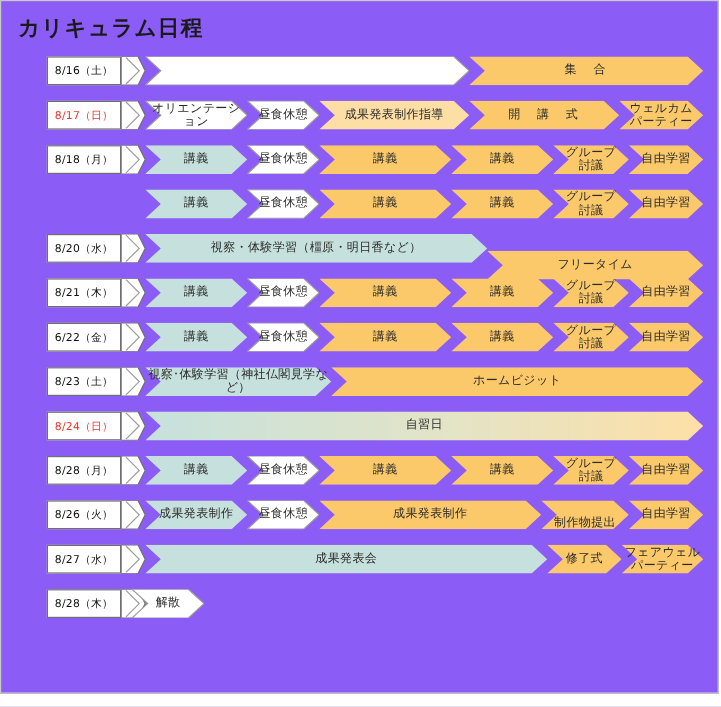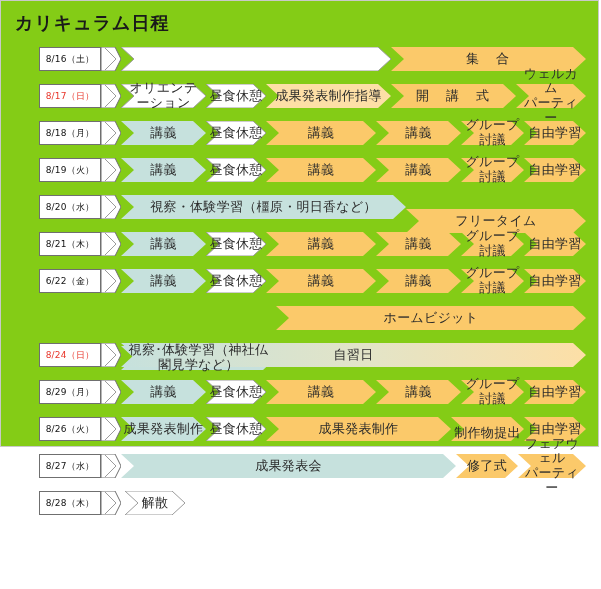--- a/index.html
+++ b/index.html
@@ -3,24 +3,24 @@
 <meta charset="utf-8">
 <style>
   html,body{margin:0;padding:0;}
   body{
     width:601px;height:589px;
     background:#ffffff;
     font-family:"DejaVu Sans","Liberation Sans",sans-serif;
     overflow:hidden;
   }
   #frame{
-    position:absolute;left:0;top:0;width:599px;height:447px;
+    position:absolute;left:0;top:0;width:599px;height:578px;
     border:1px solid #c9c9c9;
     box-sizing:border-box;
-    background:#84cc16;
+    background:#8b5cf6;
   }
   #title{
     position:absolute;left:14px;top:10px;
     font-size:18px;font-weight:bold;color:#1a1a1a;
     letter-spacing:1px;
     white-space:nowrap;
   }
   #rows{
     position:absolute;left:0;top:46px;width:601px;
   }
@@ -28,21 +28,21 @@
     position:relative;
     height:24px;
     margin-bottom:13px;
     padding-left:36px;
   }
   .seg{
     position:absolute;
     top:0;height:24px;
     display:flex;align-items:center;justify-content:center;
     box-sizing:border-box;
-    font-size:13px;
+    font-size:10px;
     line-height:1.12;
     color:#2b2b2b;
     text-align:center;
     white-space:pre-line;
     letter-spacing:0.3px;
   }
   
   .datebox{
     position:absolute;left:38px;top:0;width:82px;height:24px;
   }
@@ -137,29 +137,20 @@
             </svg></div><span class="txt">講義</span></div>
         <div class="seg" style="left: 460px; width: 63px;"><div class="bg"><svg class="chev" width="63" height="24" viewBox="0 0 63 24">
               <path d="M0,0 L50,0 L63,12 L50,24 L0,24 L13,12 Z" fill="#fbc96a"></path>
             </svg></div><span class="txt">グループ
 討議</span></div>
         <div class="seg" style="left: 523px; width: 62px;"><div class="bg"><svg class="chev" width="62" height="24" viewBox="0 0 62 24">
               <path d="M0,0 L49,0 L62,12 L49,24 L0,24 L13,12 Z" fill="#fbc96a"></path>
             </svg></div><span class="txt">自由学習</span></div>
       </div>
       <div class="row">
-        <div class="datebox">
-          <div class="box">8/19（火）</div>
-          <div class="nose">
-            <svg class="chev" width="20" height="24" viewBox="0 0 20 24">
-              <path d="M0,0 L14,0 L20,12 L14,24 L0,24 Z" fill="#fff" stroke="#6f6f6f" stroke-width="1"></path>
-              <path d="M4,1 L15,12 L4,23" fill="none" stroke="#9b9b9b" stroke-width="1"></path>
-            </svg>
-          </div>
-        </div>
         <div class="seg" style="left: 120px; width: 85px;"><div class="bg"><svg class="chev" width="85" height="24" viewBox="0 0 85 24">
               <path d="M0,0 L72,0 L85,12 L72,24 L0,24 L13,12 Z" fill="#c6e1dd"></path>
             </svg></div><span class="txt">講義</span></div>
         <div class="seg" style="left: 205px; width: 60px;"><div class="bg"><svg class="chev" width="60" height="24" viewBox="0 0 60 24">
               <path d="M0,0 L47,0 L60,12 L47,24 L0,24 L13,12 Z" fill="#ffffff" stroke="#9b9b9b" stroke-width="1"></path>
             </svg></div><span class="txt">昼食休憩</span></div>
         <div class="seg" style="left: 265px; width: 110px;"><div class="bg"><svg class="chev" width="110" height="24" viewBox="0 0 110 24">
               <path d="M0,0 L97,0 L110,12 L97,24 L0,24 L13,12 Z" fill="#fbc96a"></path>
             </svg></div><span class="txt">講義</span></div>
         <div class="seg" style="left: 375px; width: 85px;"><div class="bg"><svg class="chev" width="85" height="24" viewBox="0 0 85 24">
@@ -244,21 +235,30 @@
             </svg></div><span class="txt">講義</span></div>
         <div class="seg" style="left: 460px; width: 63px;"><div class="bg"><svg class="chev" width="63" height="24" viewBox="0 0 63 24">
               <path d="M0,0 L50,0 L63,12 L50,24 L0,24 L13,12 Z" fill="#fbc96a"></path>
             </svg></div><span class="txt">グループ
 討議</span></div>
         <div class="seg" style="left: 523px; width: 62px;"><div class="bg"><svg class="chev" width="62" height="24" viewBox="0 0 62 24">
               <path d="M0,0 L49,0 L62,12 L49,24 L0,24 L13,12 Z" fill="#fbc96a"></path>
             </svg></div><span class="txt">自由学習</span></div>
       </div>
       <div class="row">
-        <div class="seg" style="left: 120px; width: 155px; margin-top: 40px;"><div class="bg"><svg class="chev" width="155" height="24" viewBox="0 0 155 24">
+        <div class="datebox">
+          <div class="box">8/23（土）</div>
+          <div class="nose">
+            <svg class="chev" width="20" height="24" viewBox="0 0 20 24">
+              <path d="M0,0 L14,0 L20,12 L14,24 L0,24 Z" fill="#fff" stroke="#6f6f6f" stroke-width="1"></path>
+              <path d="M4,1 L15,12 L4,23" fill="none" stroke="#9b9b9b" stroke-width="1"></path>
+            </svg>
+          </div>
+        </div>
+        <div class="seg" style="left: 120px; width: 155px;"><div class="bg"><svg class="chev" width="155" height="24" viewBox="0 0 155 24">
               <path d="M0,0 L142,0 L155,12 L142,24 L0,24 L13,12 Z" fill="#c6e1dd"></path>
             </svg></div><span class="txt">視察･体験学習（神社仏閣見学など）</span></div>
         <div class="seg" style="left: 275px; width: 310px;"><div class="bg"><svg class="chev" width="310" height="24" viewBox="0 0 310 24">
               <path d="M0,0 L297,0 L310,12 L297,24 L0,24 L13,12 Z" fill="#fbc96a"></path>
             </svg></div><span class="txt">ホームビジット</span></div>
       </div>
       <div class="row">
         <div class="datebox sun">
           <div class="box">8/24（日）</div>
           <div class="nose">
@@ -274,21 +274,21 @@
                   <stop offset="0%" stop-color="#c6e1dd"></stop>
                   <stop offset="55%" stop-color="#e4e4c6"></stop>
                   <stop offset="100%" stop-color="#fddfa6"></stop>
                 </linearGradient>
               </defs>
               <path d="M0,0 L452,0 L465,12 L452,24 L0,24 L13,12 Z" fill="url(#g8_0)"></path>
             </svg></div><span class="txt">自習日</span></div>
       </div>
       <div class="row">
         <div class="datebox">
-          <div class="box">8/29（月）</div>
+          <div class="box">8/28（月）</div>
           <div class="nose">
             <svg class="chev" width="20" height="24" viewBox="0 0 20 24">
               <path d="M0,0 L14,0 L20,12 L14,24 L0,24 Z" fill="#fff" stroke="#6f6f6f" stroke-width="1"></path>
               <path d="M4,1 L15,12 L4,23" fill="none" stroke="#9b9b9b" stroke-width="1"></path>
             </svg>
           </div>
         </div>
         <div class="seg" style="left: 120px; width: 85px;"><div class="bg"><svg class="chev" width="85" height="24" viewBox="0 0 85 24">
               <path d="M0,0 L72,0 L85,12 L72,24 L0,24 L13,12 Z" fill="#c6e1dd"></path>
             </svg></div><span class="txt">講義</span></div>
@@ -359,18 +359,18 @@
       <div class="row">
         <div class="datebox">
           <div class="box">8/28（木）</div>
           <div class="nose">
             <svg class="chev" width="20" height="24" viewBox="0 0 20 24">
               <path d="M0,0 L14,0 L20,12 L14,24 L0,24 Z" fill="#fff" stroke="#6f6f6f" stroke-width="1"></path>
               <path d="M4,1 L15,12 L4,23" fill="none" stroke="#9b9b9b" stroke-width="1"></path>
             </svg>
           </div>
         </div>
-        <div class="seg" style="left: 124px; width: 60px;"><div class="bg"><svg class="chev" width="60" height="24" viewBox="0 0 60 24">
+        <div class="seg" style="left: 109px; width: 60px;"><div class="bg"><svg class="chev" width="60" height="24" viewBox="0 0 60 24">
               <path d="M0,0 L47,0 L60,12 L47,24 L0,24 L13,12 Z" fill="#ffffff" stroke="#9b9b9b" stroke-width="1"></path>
             </svg></div><span class="txt">解散</span></div>
       </div>
     </div>
 </div>
 
 </body></html>

